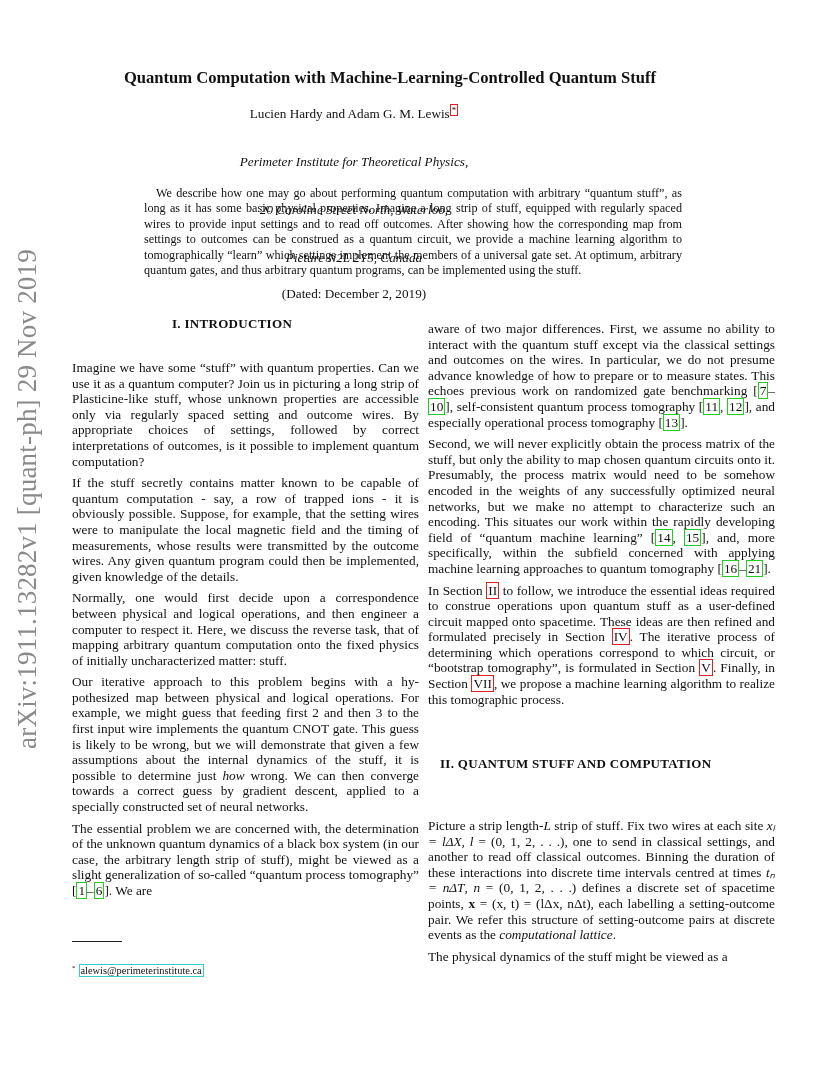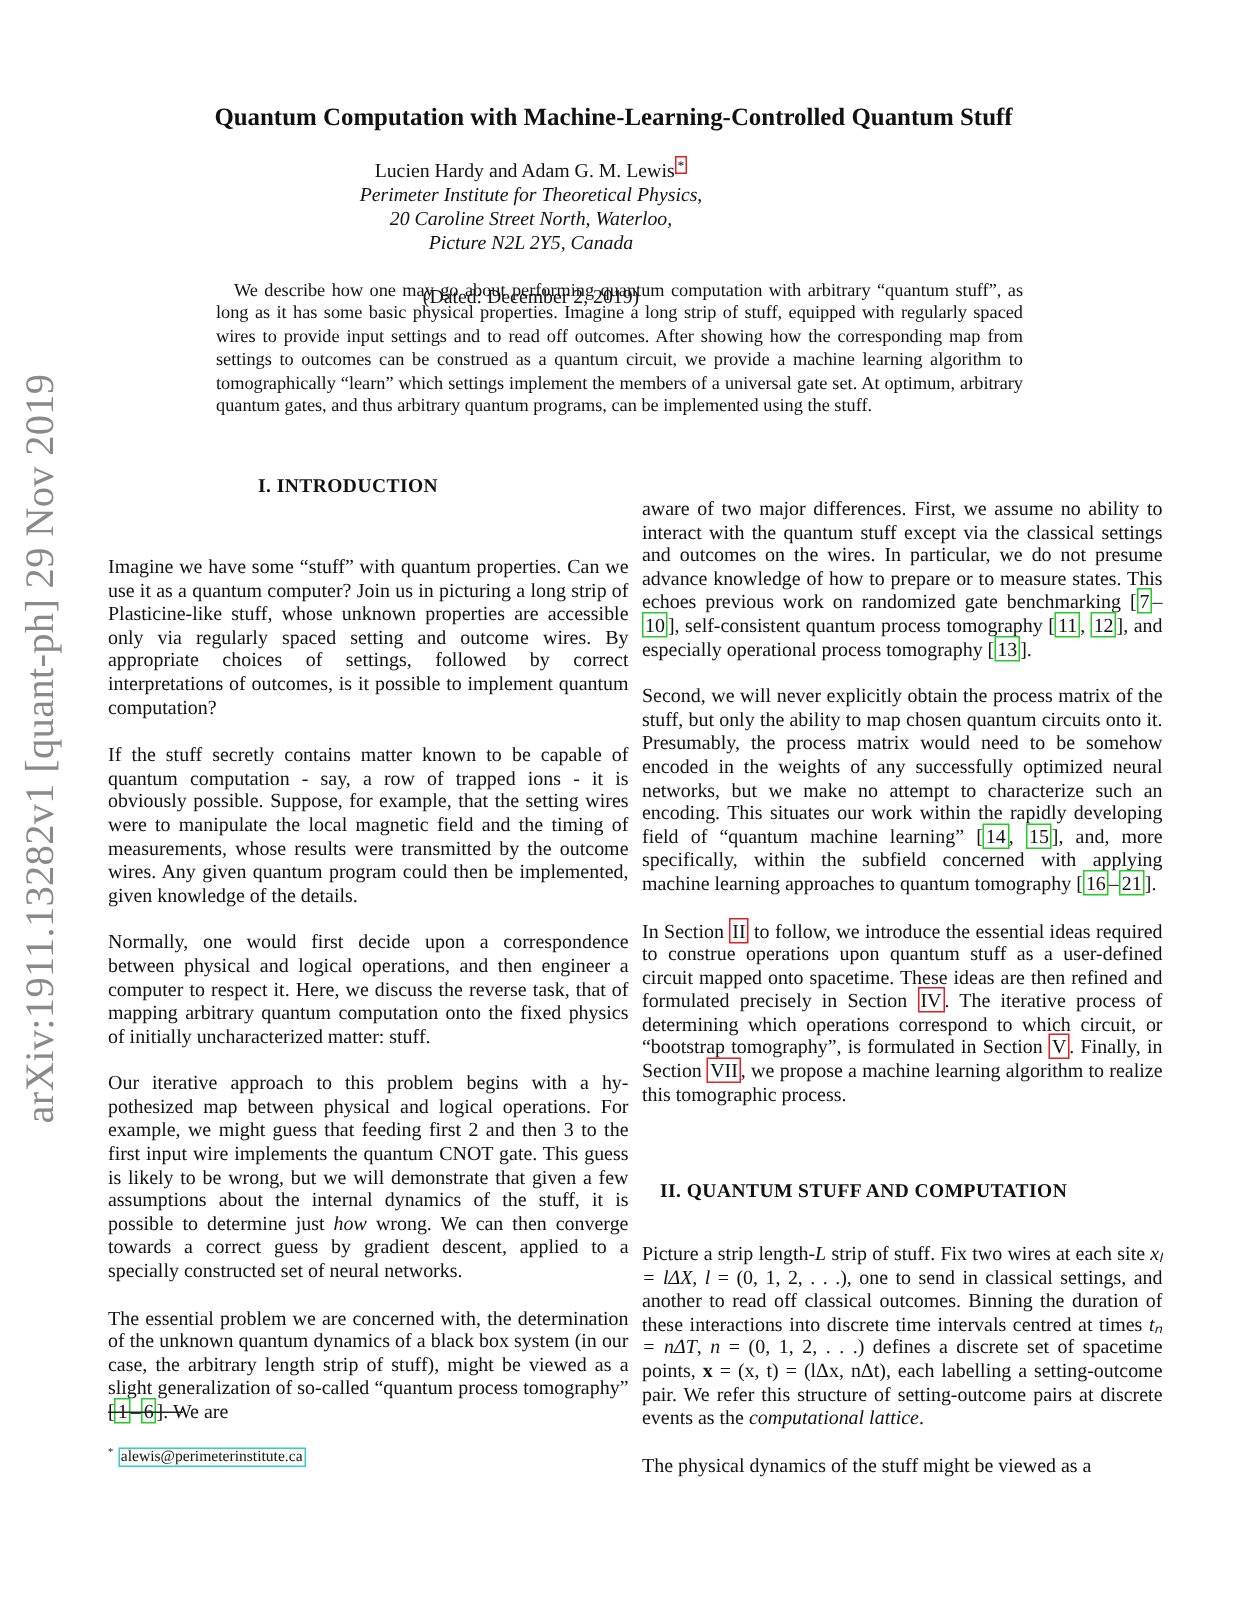--- a/index.html
+++ b/index.html
@@ -3,32 +3,32 @@
 <meta charset="utf-8">
 <style>
   html, body { margin:0; padding:0; background:#ffffff; }
   body { width:828px; height:1072px; position:relative; overflow:hidden;
          font-family:"DejaVu Serif","Liberation Serif",serif; color:#111; }
   #arxiv-stamp { position:absolute; left:2px; top:260px; width:50px; height:478px; }
   #arxiv-stamp span { position:absolute; left:50%; top:50%; white-space:nowrap;
         transform:translate(-50%,-50%) rotate(-90deg);
         font-family:"Liberation Serif",serif; font-size:27px; color:#8a8a8a; letter-spacing:0.2px; }
   .title { position:absolute; top:68px; left:0; width:780px; text-align:center;
-           font-family:"Liberation Serif",serif; font-weight:bold; font-size:16.6px;padding-left:19px; }
+           font-family:"Liberation Serif",serif; font-weight:bold; font-size:16.6px; }
   .authors { position:absolute; top:106px; left:0; width:708px; text-align:center;
              font-family:"Liberation Serif",serif; font-size:13.2px; line-height:16px; }
-  .affil { font-style:italic; }
+  .affil { font-style:italic;margin-top:32px; }
   .dated { margin-top:20px; display:block; }
   .fnref { border:1px solid #e02020; padding:0 1px; font-size:9px; vertical-align:super; line-height:0; }
   .abstract { position:absolute; top:186px; left:144px; width:538px;
               font-family:"Liberation Serif",serif; font-size:12.2px; line-height:15.4px;
               text-align:justify; text-indent:12px; }
   .col { position:absolute; font-family:"Liberation Serif",serif; font-size:13.3px;
          line-height:15.6px; text-align:justify; width:347px; hyphens:manual; }
-  .col p { margin:16px 0 6px 0; }
+  .col p { margin:6px 0 6px 0; }
   #col-left { left:72px; top:354px; }
   #col-right { left:428px; top:315px; }
   .sec-head { position:absolute; font-family:"Liberation Serif",serif; font-weight:bold;
               font-size:13px; letter-spacing:0.3px; }
   .cite { border:1px solid #22cc22; padding:0 1px; }
   .sref { border:1px solid #e02020; padding:0 1px; }
   .email { border:1px solid #33cccc; padding:0 1px; }
   .fn-rule { position:absolute; left:72px; top:941px; width:50px; border-top:1px solid #222; }
   .footnote { position:absolute; left:72px; top:964px; font-family:"Liberation Serif",serif; font-size:10.4px; }
   .footnote sup { font-size:7px; margin-right:3px; }
@@ -63,21 +63,21 @@
   <p><span>Our iterative approach to this problem begins with a hy­pothesized map between physical and logical operations. For example, we might guess that feeding first 2 and then 3 to the first input wire implements the quantum CNOT gate. This guess is likely to be wrong, but we will demon­strate that given a few assumptions about the internal dynamics of the stuff, it is possible to determine just </span><i class="m">how</i><span> wrong. We can then converge towards a correct guess by gradient descent, applied to a specially constructed set of neural networks.</span></p>
   <p><span>The essential problem we are concerned with, the deter­mination of the unknown quantum dynamics of a black box system (in our case, the arbitrary length strip of stuff), might be viewed as a slight generalization of so-called “quantum process tomography” </span>[<span class="cite">1</span><span>–</span><span class="cite">6</span>]<span>.   We are</span></p>
 </div>
 
 <div class="col" id="col-right">
   <p><span>aware of two major differences. First, we assume no ability to interact with the quantum stuff except via the classical settings and outcomes on the wires. In partic­ular, we do not presume advance knowledge of how to prepare or to measure states. This echoes previous work on randomized gate benchmarking [</span><span class="cite">7</span>–<span class="cite">10</span><span>], self-consistent quantum process tomography [</span><span class="cite">11</span>, <span class="cite">12</span><span>], and especially op­erational process tomography [</span><span class="cite">13</span><span>].</span></p>
   <p><span>Second, we will never explicitly obtain the process matrix of the stuff, but only the ability to map chosen quan­tum circuits onto it. Presumably, the process matrix would need to be somehow encoded in the weights of any successfully optimized neural networks, but we make no attempt to characterize such an encoding. This situates our work within the rapidly developing field of “quantum machine learning” [</span><span class="cite">14</span>, <span class="cite">15</span><span>], and, more specifically, within the subfield concerned with applying machine learning approaches to quantum tomography [</span><span class="cite">16</span>–<span class="cite">21</span><span>].</span></p>
   <p><span>In Section </span><span class="sref">II</span><span> to follow, we introduce the essential ideas required to construe operations upon quantum stuff as a user-defined circuit mapped onto spacetime. These ideas are then refined and formulated precisely in Section </span><span class="sref">IV</span><span>. The iterative process of determining which operations correspond to which circuit, or “bootstrap tomography”, is formulated in Section </span><span class="sref">V</span><span>. Finally, in Section </span><span class="sref">VII</span><span>, we propose a machine learning algorithm to realize this to­mographic process.</span></p>
 </div>
 
-<div class="sec-head" style="left:440px; top:786px;">II.   QUANTUM STUFF AND COMPUTATION</div>
+<div class="sec-head" style="left:440px; top:756px;">II.   QUANTUM STUFF AND COMPUTATION</div>
 
 <div class="col" style="left:428px; top:812px;">
   <p><span>Picture a strip length-</span><i class="m">L</i><span> strip of stuff. Fix two wires at each site </span><i class="m">xₗ = lΔX, l</i><span> = (0, 1, 2, . . .), one to send in classical settings, and another to read off classical outcomes. Binning the duration of these interactions into discrete time intervals centred at times </span><i class="m">tₙ = nΔT</i><span>, </span><i class="m">n</i><span> = (0, 1, 2, . . .) defines a discrete set of spacetime points, </span><b class="m">x</b><span> = (x, t) = (lΔx, nΔt), each labelling a setting-outcome pair. We refer this structure of setting-outcome pairs at discrete events as the </span><i class="m">computational lattice</i><span>.</span></p>
   <p>The physical dynamics of the stuff might be viewed as a</p>
 </div>
 
 <div class="fn-rule"></div>
 <div class="footnote"><sup>*</sup><span class="email">alewis@perimeterinstitute.ca</span></div>
 
 </body></html>

